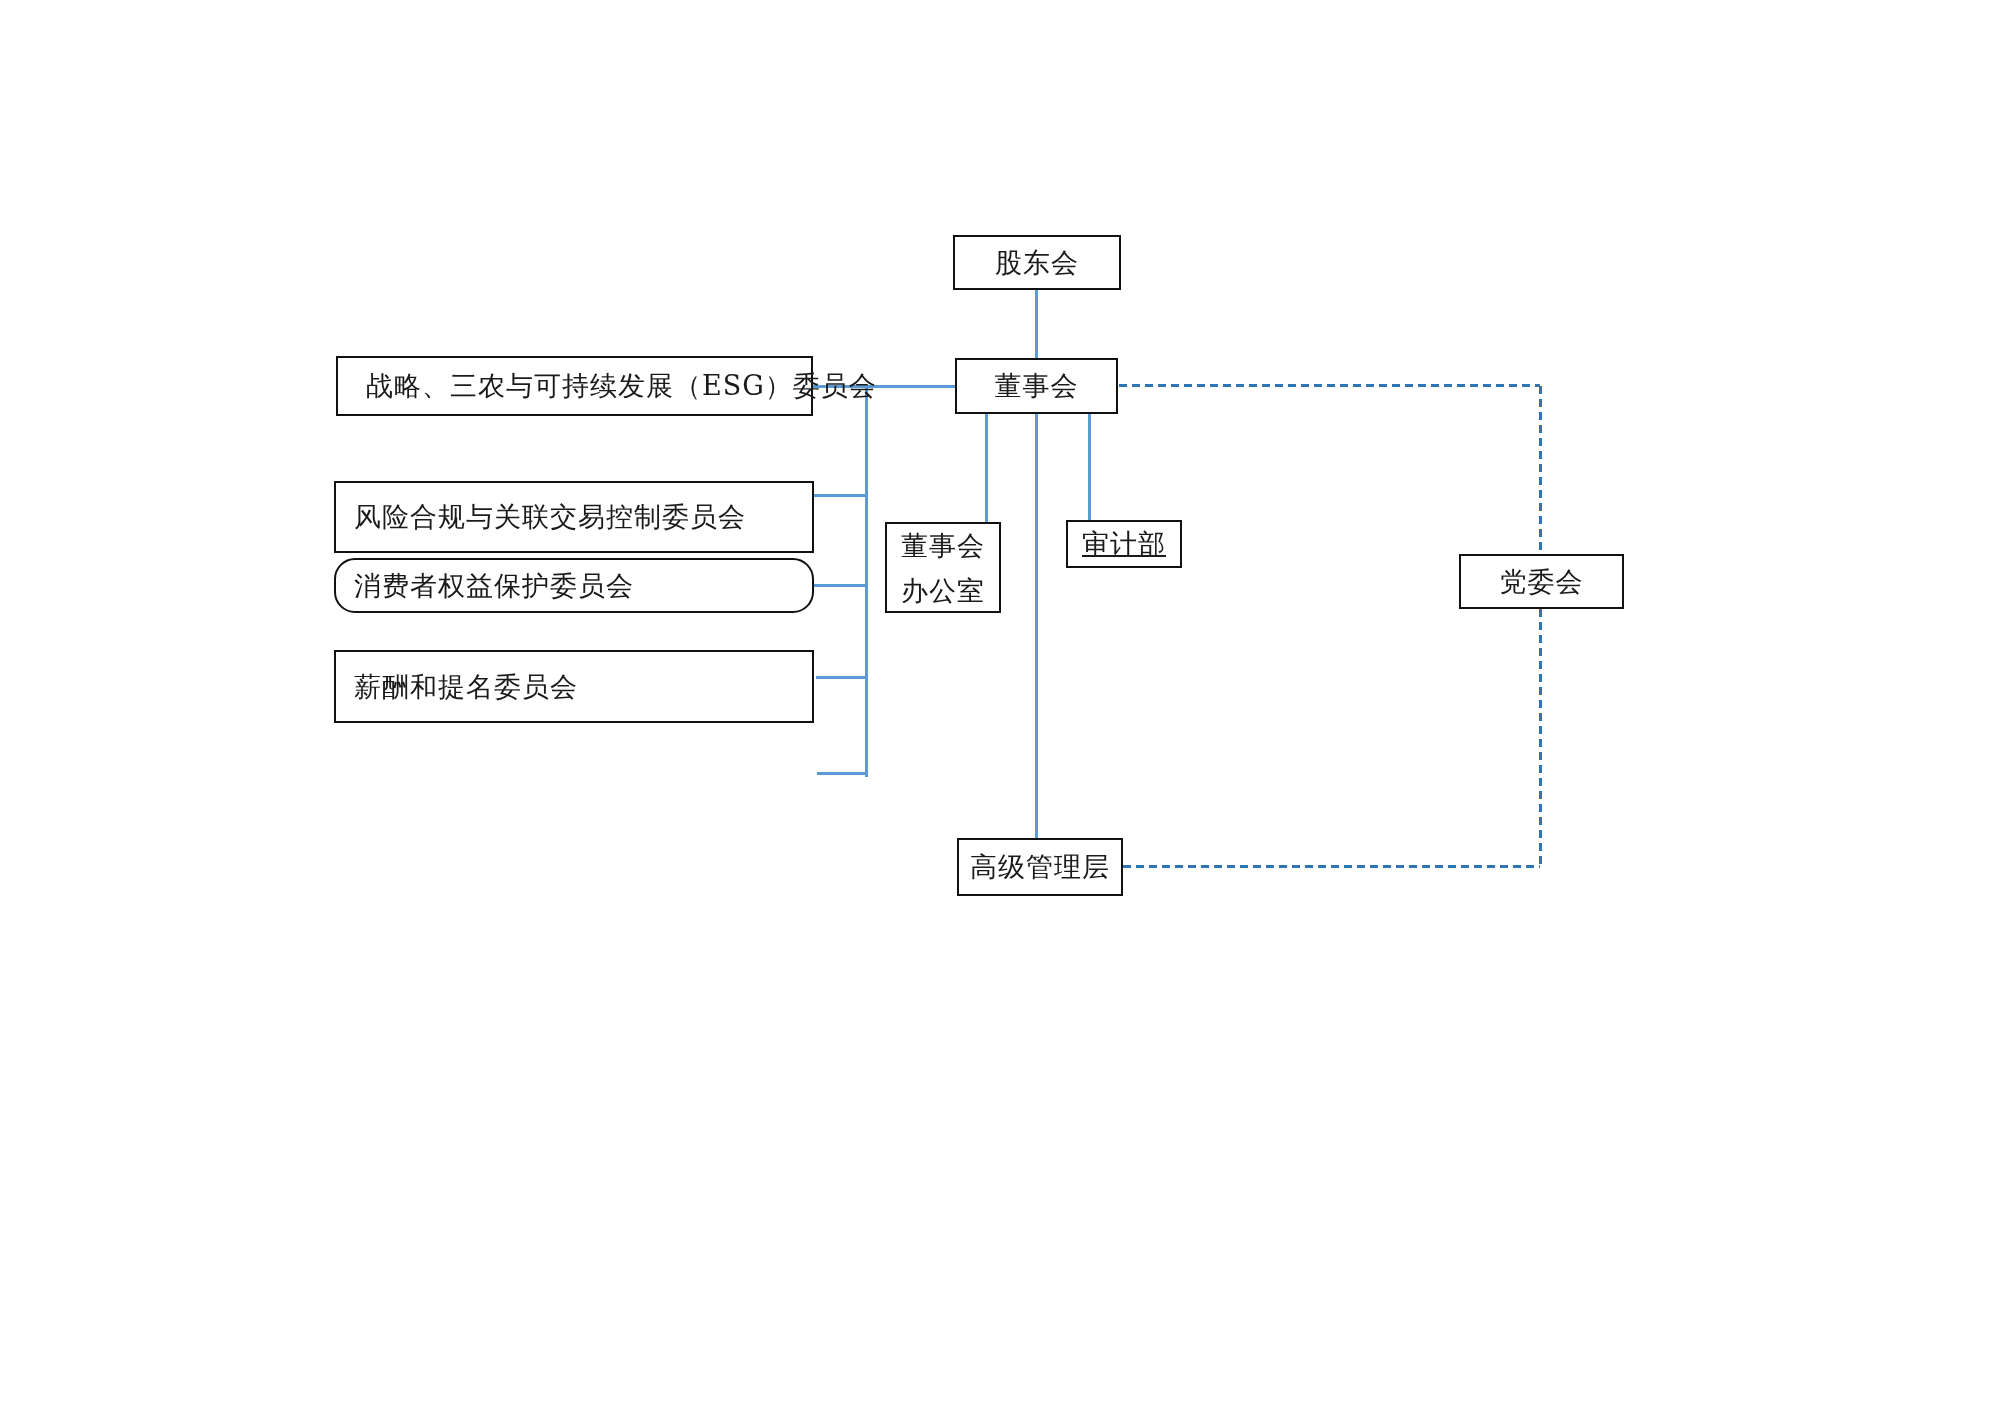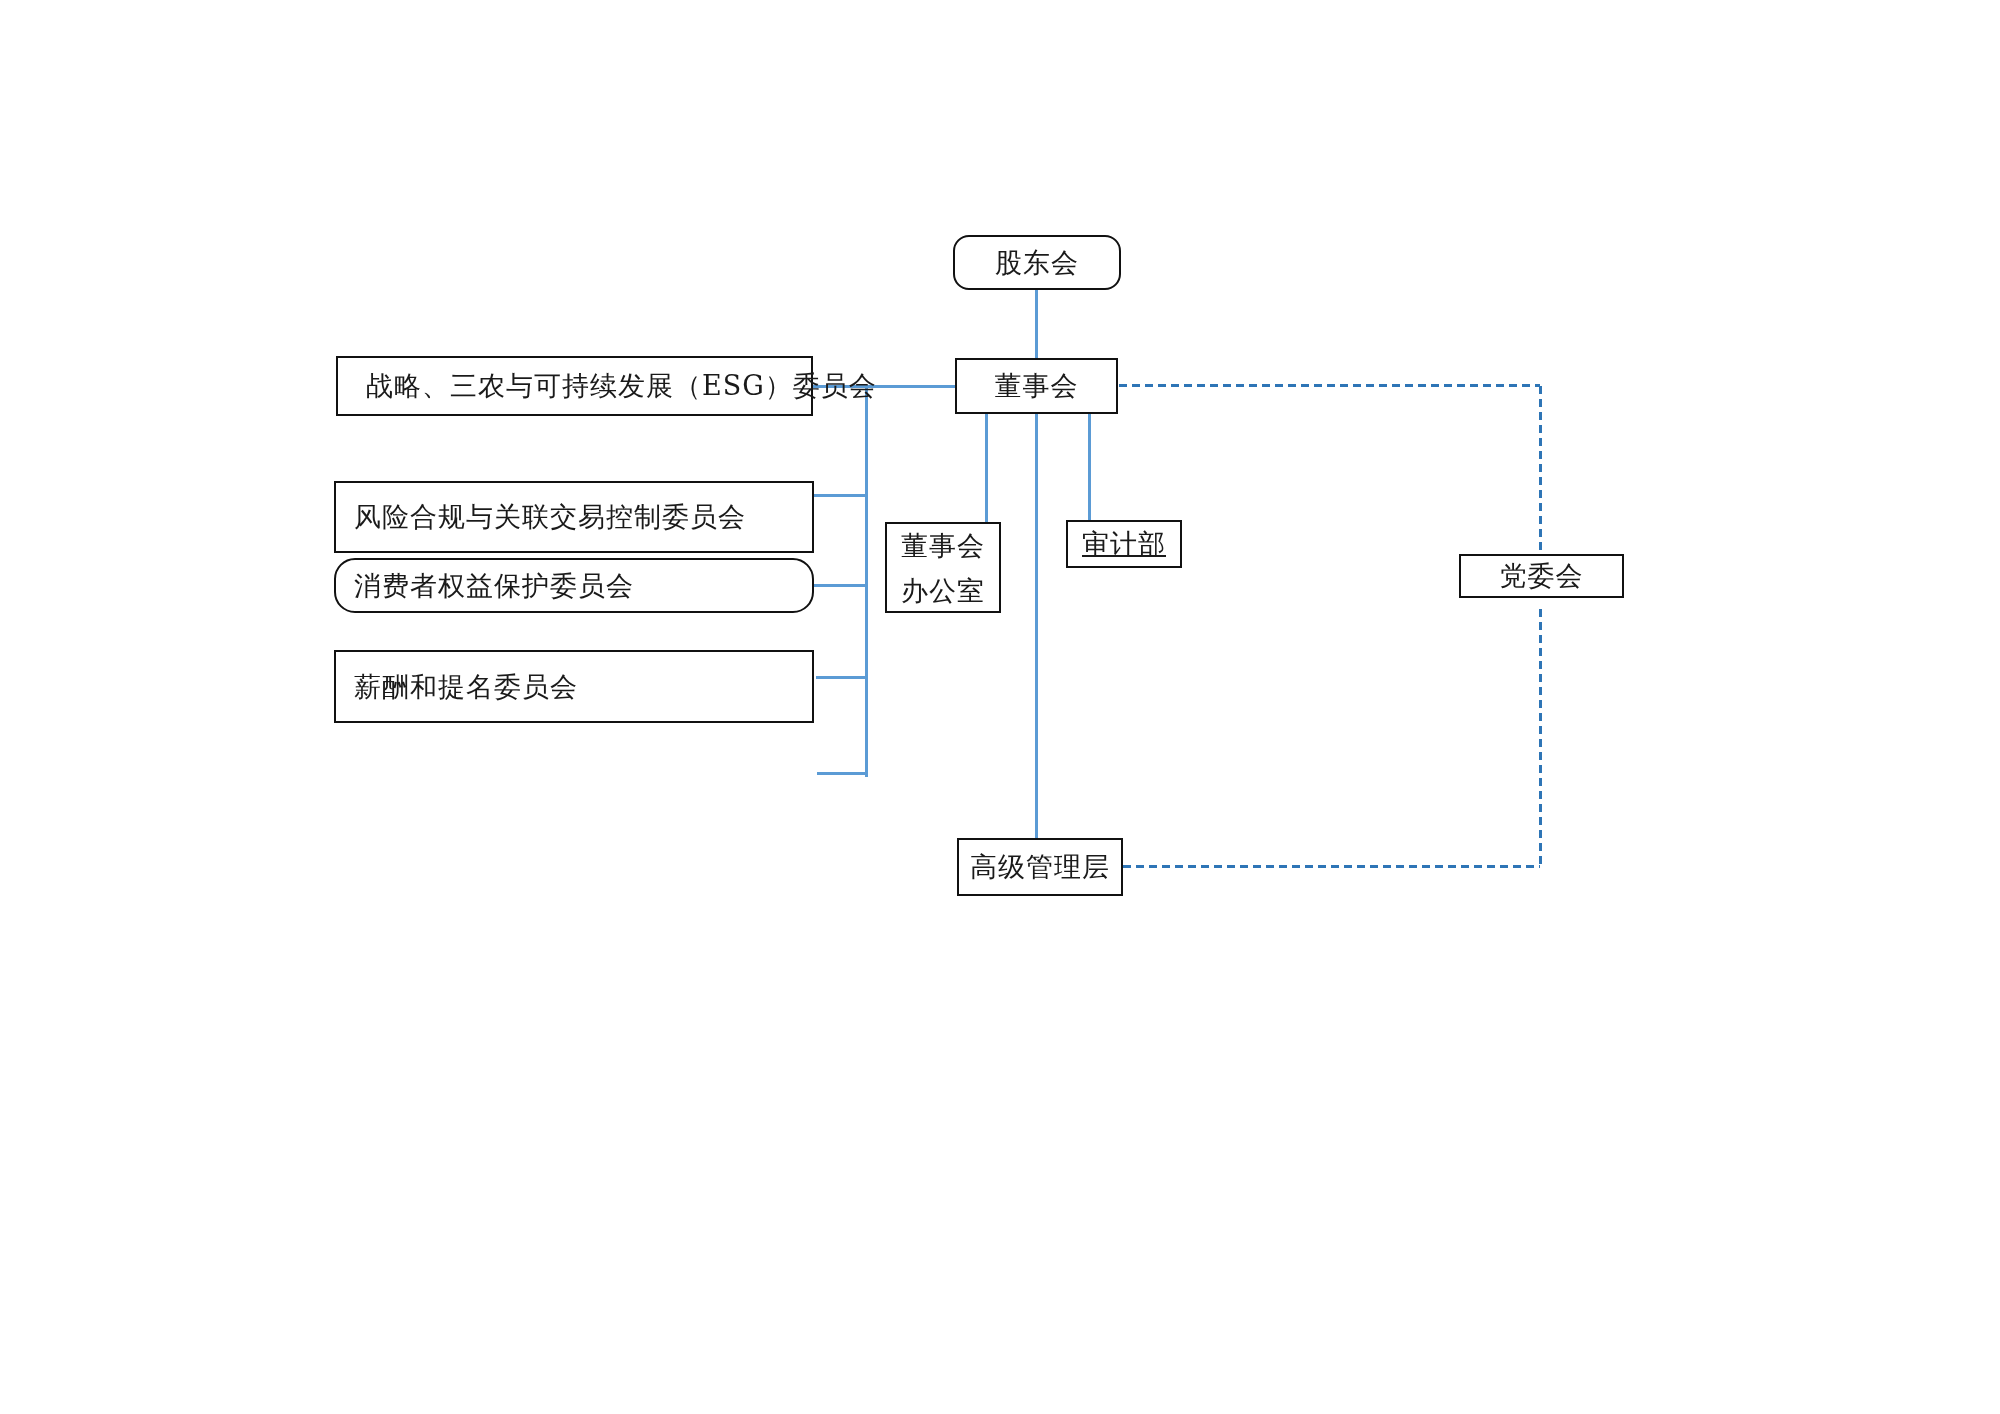--- a/index.html
+++ b/index.html
@@ -56,41 +56,41 @@
   .dash.v {
     width: 3px;
     background: repeating-linear-gradient(180deg, #2E75B6 0px, #2E75B6 8px, transparent 8px, transparent 13px);
   }
 </style>
 </head>
 <body>
 
 <div class="canvas">
 
-  <div class="node" style="left:953px; top:235px; width:168px; height:55px;border-radius:16px;">股东会</div>
+  <div class="node" style="left:953px; top:235px; width:168px; height:55px;">股东会</div>
 
   <div class="node" style="left:955px; top:358px; width:163px; height:56px;">董事会</div>
 
   <div class="node left-align" style="left:336px; top:356px; width:477px; height:60px;padding-left:28px;">战略、三农与可持续发展（ESG）委员会</div>
 
   <div class="node left-align" style="left:334px; top:481px; width:480px; height:72px;text-align:right;">风险合规与关联交易控制委员会</div>
 
   <div class="node left-align" style="left:334px; top:558px; width:480px; height:55px;border-radius:21px;">消费者权益保护委员会</div>
 
   <div class="node left-align" style="left:334px; top:650px; width:480px; height:73px;">薪酬和提名委员会</div>
 
 
   <div class="node two-line" style="left:885px; top:522px; width:116px; height:91px;">
     <span>董事会</span>
     <span>办公室</span>
   </div>
 
   <div class="node" style="left:1066px; top:520px; width:116px; height:48px;text-decoration:underline;">审计部</div>
 
-  <div class="node" style="left:1459px; top:554px; width:165px; height:44px;">党委会</div>
+  <div class="node" style="left:1459px; top:554px; width:165px; height:55px;">党委会</div>
 
   <div class="node" style="left:957px; top:838px; width:166px; height:58px;font-family:Liberation Serif, serif;">高级管理层</div>
 
   <div class="line v" style="left:1035px; top:290px; height:68px;"></div>
 
   <div class="line h" style="left:812px; top:385px; width:144px;"></div>
 
   <div class="line v" style="left:865px; top:385px; height:392px;"></div>
 
   <div class="line h" style="left:813px; top:494px; width:55px;"></div>

